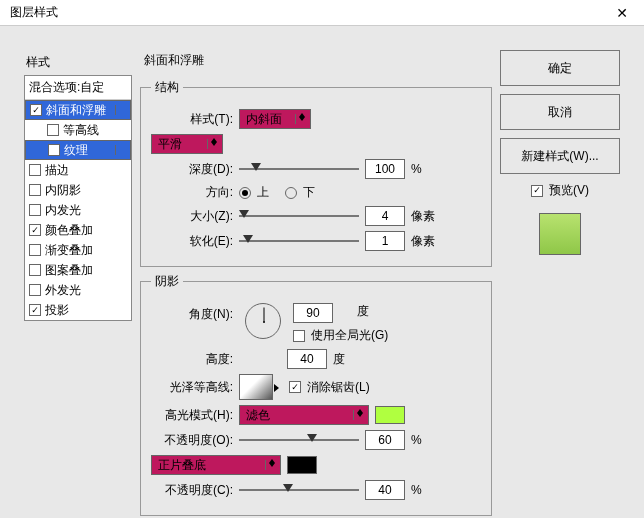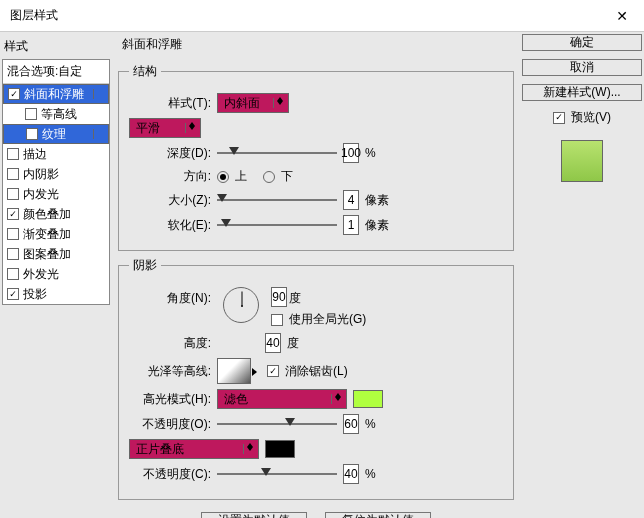--- a/index.html
+++ b/index.html
@@ -1,20 +1,20 @@
 <!DOCTYPE html>
 <html><head>
 <meta charset="utf-8">
 <style>
 *{box-sizing:border-box;margin:0;padding:0;font-family:"Microsoft YaHei",sans-serif;font-size:12px;color:#000}
 body{background:#e8e8e8;width:644px;height:518px;overflow:hidden}
-.titlebar{background:#fff;height:32px;display:flex;align-items:center;justify-content:space-between;border-bottom:1px solid #ccc}
+.titlebar{background:#fff;height:26px;display:flex;align-items:center;justify-content:space-between;border-bottom:1px solid #ccc}
 .titlebar .t{padding-left:10px}
 .titlebar .x{width:44px;height:26px;display:flex;align-items:center;justify-content:center;font-size:14px}
-.main{display:flex;padding:2px;gap:8px;height:492px}
+.main{display:flex;padding:24px;gap:8px;height:492px}
 .col-l{width:108px;display:flex;flex-direction:column}
 .col-l .hdr{padding:4px 2px}
 .stylelist{border:1px solid #888;background:#fff;flex:0 0 auto}
 .stylelist .row{display:flex;align-items:center;height:20px;padding-left:4px;gap:4px}
 .stylelist .row.sub{padding-left:22px}
 .stylelist .row.sel{background:#3067d9;color:#fff}
 .stylelist .row.sel *{color:#fff}
 .stylelist .top{border-bottom:1px solid #ccc;padding:3px 4px}
 .cb{width:12px;height:12px;border:1px solid #666;background:#fff;display:inline-flex;align-items:center;justify-content:center;font-size:9px;line-height:1}
 .cb.on::after{content:"✓";color:#000}
@@ -25,24 +25,24 @@
 legend{padding:0 4px}
 .frow{display:flex;align-items:center;margin:5px 0;gap:6px}
 .lbl{width:82px;text-align:right}
 .sel{border:1px solid #666;background:#be185d;height:20px;padding:0 18px 0 6px;position:relative;min-width:72px;display:inline-flex;align-items:center}
 .sel::after{content:"";position:absolute;right:4px;top:4px;width:10px;height:10px;border-left:1px solid #666;}
 .sel .arr{position:absolute;right:5px;top:7px;border-left:3px solid transparent;border-right:3px solid transparent;border-top:4px solid #000}
 .sel .arr2{position:absolute;right:5px;top:3px;border-left:3px solid transparent;border-right:3px solid transparent;border-bottom:4px solid #000}
 .slider{height:16px;width:120px;position:relative}
 .slider .track{position:absolute;top:7px;left:0;right:0;height:2px;background:#777}
 .slider .thumb{position:absolute;top:2px;width:0;height:0;border-left:5px solid transparent;border-right:5px solid transparent;border-top:8px solid #333}
-.num{border:1px solid #666;background:#fff;width:16px;height:20px;text-align:center;display:inline-flex;align-items:center;justify-content:center}
+.num{border:1px solid #666;background:#fff;width:40px;height:20px;text-align:center;display:inline-flex;align-items:center;justify-content:center}
 .radio{width:12px;height:12px;border:1px solid #666;border-radius:50%;display:inline-flex;align-items:center;justify-content:center}
 .radio.on::after{content:"";width:6px;height:6px;background:#000;border-radius:50%}
-.btn{border:1px solid #777;background:#e8e8e8;height:17px;padding:0 16px;display:inline-flex;align-items:center;justify-content:center}
+.btn{border:1px solid #777;background:#e8e8e8;height:36px;padding:0 16px;display:inline-flex;align-items:center;justify-content:center}
 .col-r{width:120px;display:flex;flex-direction:column;gap:8px;align-items:stretch}
 .col-r .btn{width:100%}
 .swatch{width:42px;height:42px;border:1px solid #666;background:linear-gradient(#b8e26f,#8fc748);margin:6px auto}
 .swatch-sm{width:30px;height:18px;border:1px solid #666;display:inline-block}
 .gloss{width:34px;height:26px;border:1px solid #666;background:linear-gradient(135deg,#fff 0%,#fff 40%,#555 100%);position:relative}
 .gloss .car{position:absolute;right:-7px;top:9px;border-top:4px solid transparent;border-bottom:4px solid transparent;border-left:5px solid #000}
 .anglectl{width:36px;height:36px;border:1px solid #666;border-radius:50%;position:relative;margin:0 6px}
 .anglectl::after{content:"";position:absolute;width:2px;height:2px;background:#000;border-radius:50%;left:17px;top:17px}
 .anglectl .hand{position:absolute;width:14px;height:1px;background:#000;left:18px;top:17px;transform-origin:left center;transform:rotate(-90deg)}
 .btnrow{display:flex;gap:18px;justify-content:center;margin-top:6px}
@@ -164,21 +164,21 @@
     </fieldset>
 
     <fieldset>
       <legend>阴影</legend>
       <div class="frow" style="align-items:flex-start">
         <span class="lbl" style="padding-top:3px">角度(N):</span>
         <div class="anglectl">
             <div class="hand"></div>
           </div>
         <div>
-          <div style="display:flex;align-items:flex-end;gap:2px">
+          <div style="display:flex;align-items:flex-start;gap:24px">
             <span class="num">90</span>
             <span>度</span>
             </div>
           <div style="display:flex;align-items:center;gap:6px;margin-top:4px">
             <span class="cb"></span>
             <span>使用全局光(G)</span>
             </div>
         </div>
       </div>
       <div class="frow">

